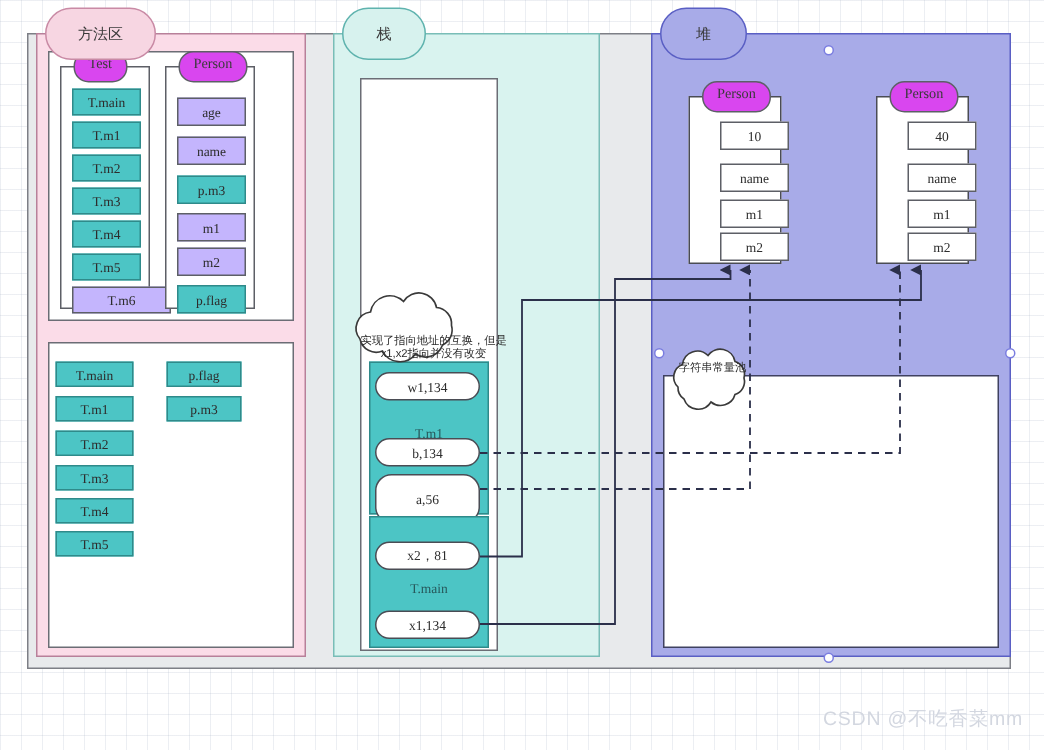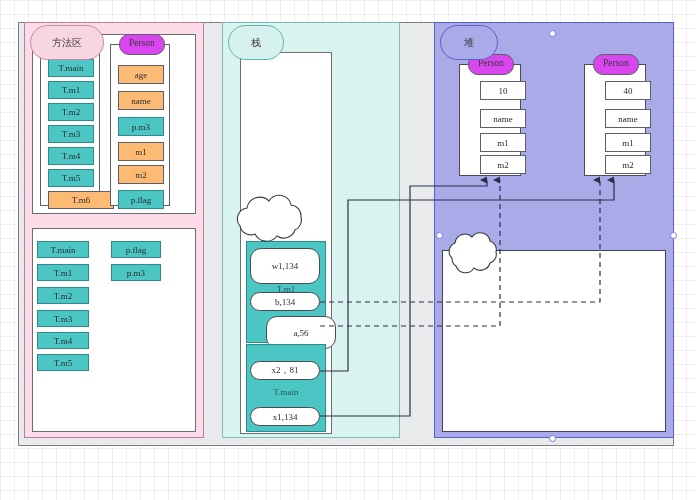--- a/index.html
+++ b/index.html
@@ -25,21 +25,20 @@
     position:absolute;left:18px;top:22px;width:656px;height:424px;
     background:#e8eaec;border:1.4px solid #7d7f86;box-sizing:border-box;
   }
 
   
   .tab{
     position:absolute;border-radius:22px;box-sizing:border-box;
     display:flex;align-items:center;justify-content:center;
     font-size:10px;color:#3a3a3a;z-index:30;
     font-family:Liberation Sans, sans-serif;
-    margin-top:20px;
   }
   .tab-method{left:30px;top:5px;width:74px;height:35px;background:#f7d6e2;border:1.4px solid #c98aa5;}
   .tab-stack {left:228px;top:5px;width:56px;height:35px;background:#d7f2ee;border:1.4px solid #5fb3ae;}
   .tab-heap  {left:440px;top:5px;width:58px;height:35px;background:#a8abe8;border:1.4px solid #5a5fc4;}
 
   
   .method-area{
     position:absolute;left:24px;top:22px;width:180px;height:416px;
     background:#fbdce8;border:1.4px solid #b8809a;box-sizing:border-box;
   }
@@ -56,21 +55,21 @@
     background:#d946ef;border:1.2px solid #5d5f66;border-radius:10px;
     font-size:9.5px;line-height:17px;color:#3a3a3a;white-space:nowrap;z-index:5;
   }
   .slot{
     position:absolute;left:7px;box-sizing:border-box;
     border:1.2px solid #5d5f66;
     display:flex;align-items:center;justify-content:center;
     font-size:9px;color:#2d2d2d;
   }
   .slot.teal{background:#4cc5c5;border-color:#2f8a8a;}
-  .slot.white{background:#fdba74;}
+  .slot.white{background:#c4b5fd;}
 
   
   .chip{
     position:absolute;background:#4cc5c5;border:1.2px solid #2f8a8a;
     box-sizing:border-box;display:flex;align-items:center;justify-content:center;
     font-size:9px;color:#2d2d2d;
   }
 
   
   .stack-area{
@@ -177,23 +176,23 @@
 
   <div class="chip" style="left:111px;top:241px;width:50px;height:17px;">p.flag</div>
   <div class="chip" style="left:111px;top:264px;width:50px;height:17px;">p.m3</div>
 
   <div class="stack-area"></div>
   <div class="stack-inner"></div>
 
   <div class="frame" style="left:246px;top:241px;width:80px;height:102px;">
     <div class="framelabel" style="top:42px;">T.m1</div>
   </div>
-  <div class="pill" style="left:250px;top:248px;width:70px;height:36px;">w1,134</div>
+  <div class="pill" style="left:250px;top:248px;width:70px;height:19px;">w1,134</div>
   <div class="pill" style="left:250px;top:292px;width:70px;height:19px;">b,134</div>
-  <div class="pill" style="left:266px;top:316px;width:70px;height:33px;">a,56</div>
+  <div class="pill" style="left:250px;top:316px;width:70px;height:33px;">a,56</div>
 
   <div class="frame" style="left:246px;top:344px;width:80px;height:88px;">
     <div class="framelabel" style="top:42px;">T.main</div>
   </div>
   <div class="pill" style="left:250px;top:361px;width:70px;height:19px;">x2，81</div>
   <div class="pill" style="left:250px;top:407px;width:70px;height:19px;">x1,134</div>
 
   <div class="heap-area"></div>
   <div class="heap-pool"></div>
   <div class="handle" style="left:549px;top:30px;"></div>
@@ -259,18 +258,25 @@
                a10,10 0 0 1 17,-6
                a10,10 0 0 1 18,4
                a9,9 0 0 1 6,11
                a9,9 0 0 1 -6,11
                a10,10 0 0 1 -16,5
                a10,10 0 0 1 -18,-2
                a9,9 0 0 1 -4,-8 Z" fill="#ffffff" stroke="#3a3a3a" stroke-width="1.1"></path>
     </g>
   </svg>
 
+  <div class="cloud cloud-stack">
+    <div class="ctext">实现了指向地址的互换，但是x1,x2指向并没有改变</div>
+  </div>
+  <div class="cloud cloud-pool">
+    <div class="ctext">字符串常量池</div>
+  </div>
 
   <div class="tab tab-method">方法区</div>
   <div class="tab tab-stack">栈</div>
   <div class="tab tab-heap">堆</div>
 
+  <div class="watermark">CSDN @不吃香菜mm</div>
 </div>
 
 </body></html>

